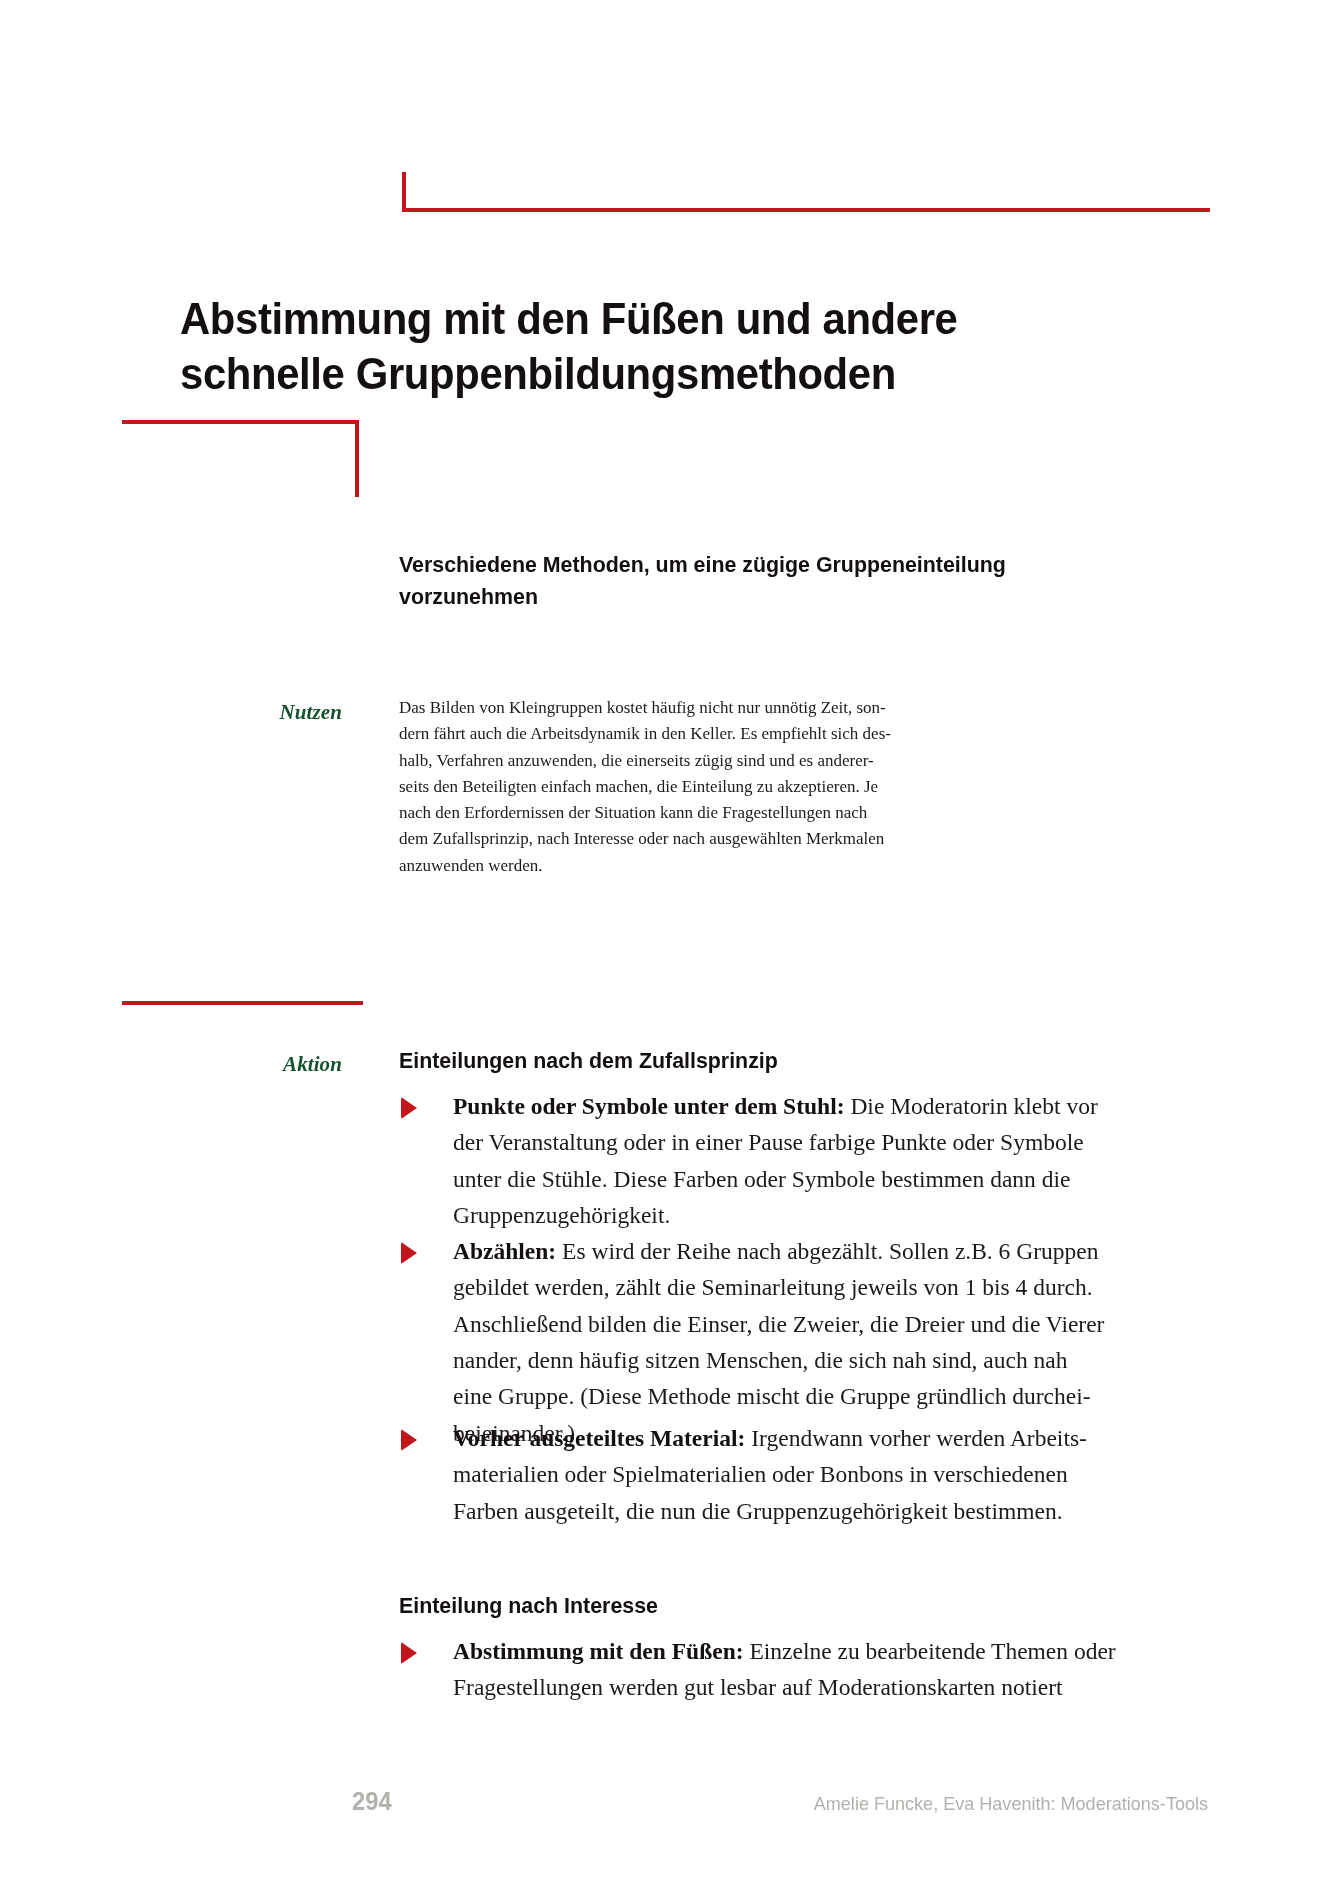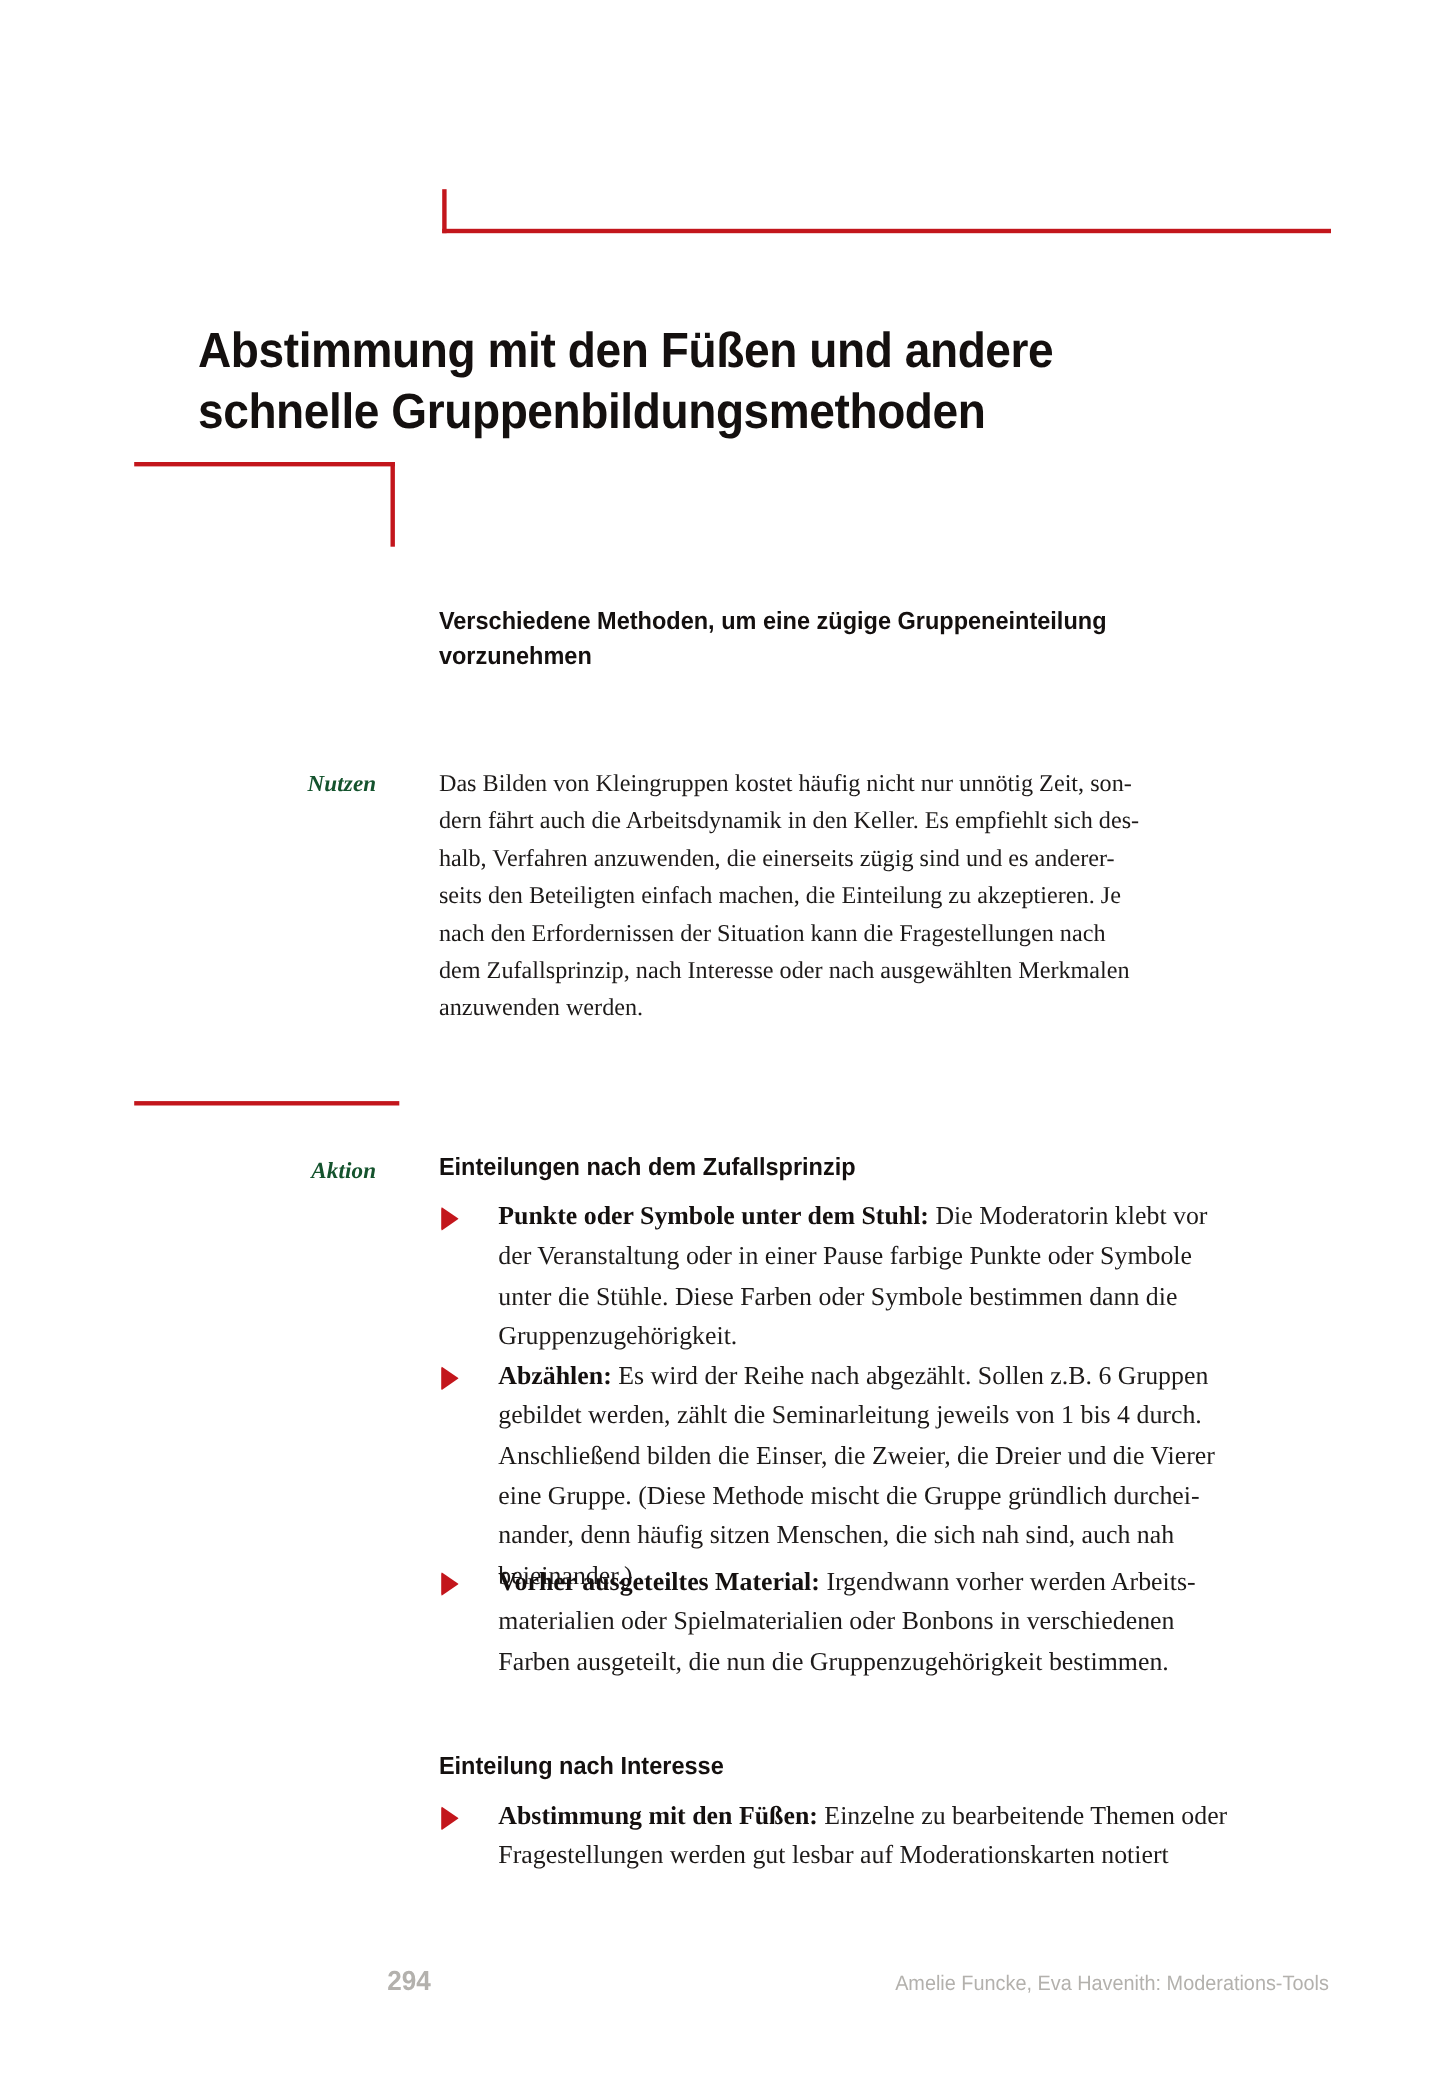--- a/index.html
+++ b/index.html
@@ -106,21 +106,21 @@
     transform: scaleX(0.95);
     transform-origin: left top;
   }
   .subtitle span { display: block; }
 
   .para {
     position: absolute;
     left: 399px;
     width: 822px;
     font-family: "Liberation Serif", serif;
-    font-size: 22px;
+    font-size: 17px;
     line-height: 1.545;
     color: #1d1a19;
   }
   .para .l { display: block; white-space: nowrap; }
 
   .section-head {
     position: absolute;
     left: 399px;
     font-family: "Liberation Sans Narrow", "Liberation Sans", sans-serif;
     font-weight: bold;
@@ -229,22 +229,22 @@
       <span class="l">der Veranstaltung oder in einer Pause farbige Punkte oder Symbole</span>
       <span class="l">unter die Stühle. Diese Farben oder Symbole bestimmen dann die</span>
       <span class="l">Gruppenzugehörigkeit.</span>
     </div>
 
     <div class="bullet">
       <span class="marker"></span>
       <span class="l"><b>Abzählen:</b><span> Es wird der Reihe nach abgezählt. Sollen z.B. 6 Gruppen</span></span>
       <span class="l">gebildet werden, zählt die Seminarleitung jeweils von 1 bis 4 durch.</span>
       <span class="l">Anschließend bilden die Einser, die Zweier, die Dreier und die Vierer</span>
+      <span class="l">nander, denn häufig sitzen Menschen, die sich nah sind, auch nah</span>
       <span class="l">eine Gruppe. (Diese Methode mischt die Gruppe gründlich durchei-</span>
-      <span class="l">nander, denn häufig sitzen Menschen, die sich nah sind, auch nah</span>
       <span class="l">beieinander.)</span>
     </div>
 
   </div>
 
   <div class="bullet-block" style="top:1420px;">
     <div class="bullet">
       <span class="marker"></span>
       <span class="l"><b>Vorher ausgeteiltes Material:</b><span> Irgendwann vorher werden Arbeits-</span></span>
       <span class="l">materialien oder Spielmaterialien oder Bonbons in verschiedenen</span>

